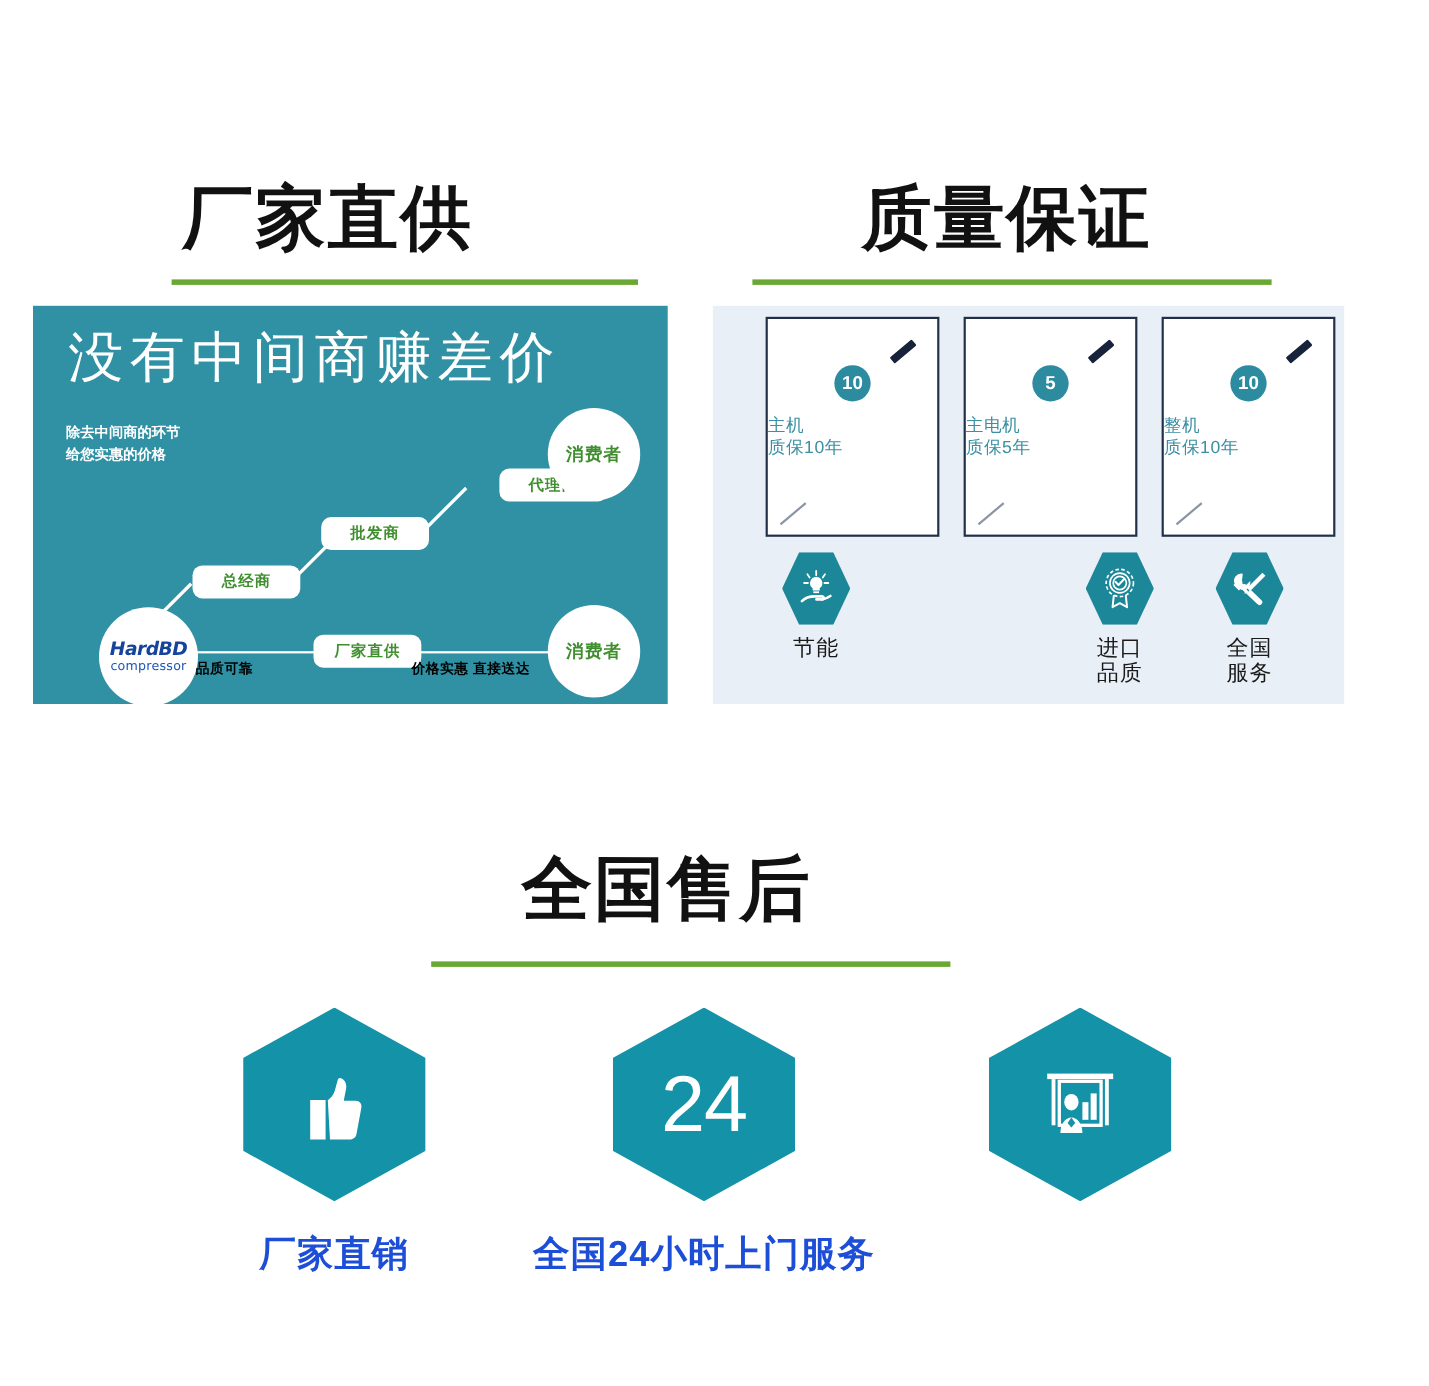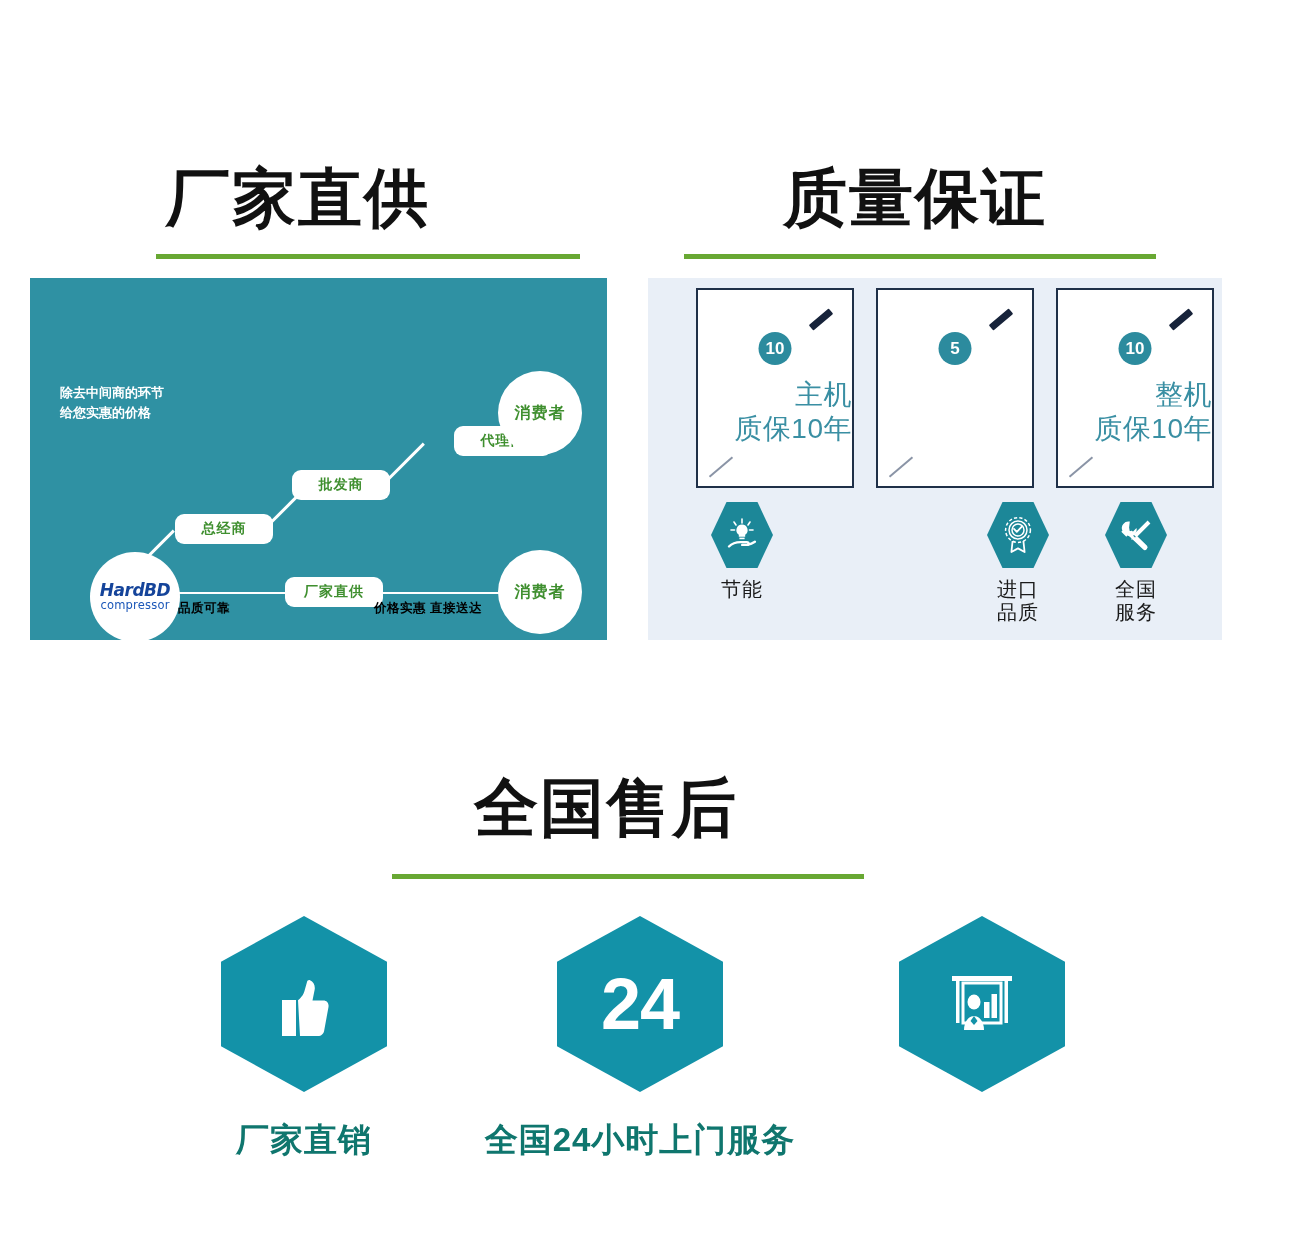--- a/index.html
+++ b/index.html
@@ -148,23 +148,23 @@
     background: #2c8b9e;
     color: #ffffff;
     font-size: 17px;
     font-weight: 700;
     display: flex; align-items: center; justify-content: center;
     font-family: "Liberation Sans", sans-serif;
   }
   .qtxt {
     position: absolute;
     left: 0; right: 0; top: 88px;
-    text-align: right;
+    text-align: left;
     color: #3a8fa3;
-    font-size: 28px;
+    font-size: 16px;
     font-weight: 400;
     line-height: 1.22;
     letter-spacing: 0.5px;
   }
   .slash-dark {
     position: absolute;
     right: 18px; top: 26px;
     width: 26px; height: 7px;
     background: #17233a;
     transform: rotate(-40deg);
@@ -208,47 +208,48 @@
   }
   .bighex {
     width: 166px; height: 176px;
     margin: 0 auto;
     background: #1392a8;
     clip-path: polygon(50% 0%, 100% 26%, 100% 74%, 50% 100%, 0% 74%, 0% 26%);
     display: flex; align-items: center; justify-content: center;
   }
   .bighex .n24 {
     font-size: 72px;
-    font-weight: 700;
+    font-weight: 400;
     color: #ffffff;
     font-family: "Liberation Sans", sans-serif;
     letter-spacing: -1px;
   }
   .svc-label {
     margin-top: 26px;
     font-size: 33px;
     font-weight: 700;
-    color: #0f766e;
+    color: #1d4ed8;
     white-space: nowrap;
     letter-spacing: 1px;
   }
 </style>
 </head>
 <body>
 
 <div class="page">
 
   <div class="sec-title" style="left:166px; top:166px;">厂家直供</div>
   <div class="sec-rule" style="left:156px; top:254px; width:424px;"></div>
 
   <div class="sec-title" style="left:783px; top:166px;">质量保证</div>
   <div class="sec-rule" style="left:684px; top:254px; width:472px;"></div>
 
   <div class="teal-panel">
 
+    <div class="panel-heading">没有中间商赚差价</div>
 
     <div class="panel-sub">
       <div>除去中间商的环节</div>
       <div>给您实惠的价格</div>
     </div>
 
     <div class="conn" style="left:100px; top:295px; width:62px; transform:rotate(-45deg);"></div>
     <div class="conn" style="left:232px; top:252px; width:62px; transform:rotate(-45deg);"></div>
     <div class="conn" style="left:350px; top:208px; width:62px; transform:rotate(-45deg);"></div>
     <div class="conn" style="left:466px; top:164px; width:56px; transform:rotate(-45deg);"></div>
@@ -281,20 +282,24 @@
       <div class="qtxt">
         <div>主机</div>
         <div>质保10年</div>
       </div>
     </div>
 
     <div class="qcard" style="left:228px;">
       <div class="slash-dark"></div>
       <div class="slash-light"></div>
       <div class="qnum">5</div>
+      <div class="qtxt">
+        <div>主电机</div>
+        <div>质保5年</div>
+      </div>
     </div>
 
     <div class="qcard" style="left:408px;">
       <div class="slash-dark"></div>
       <div class="slash-light"></div>
       <div class="qnum">10</div>
       <div class="qtxt">
         <div>整机</div>
         <div>质保10年</div>
       </div>

